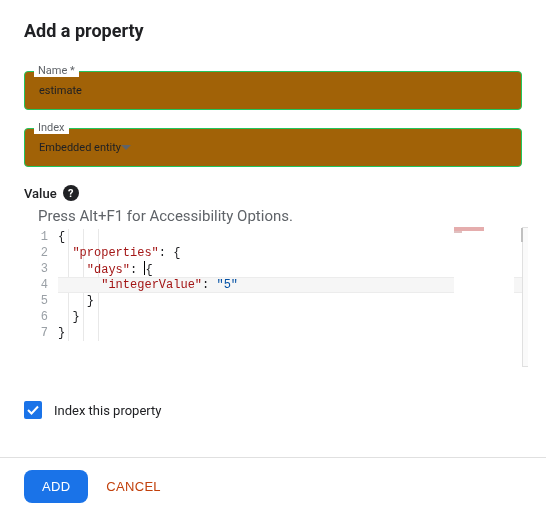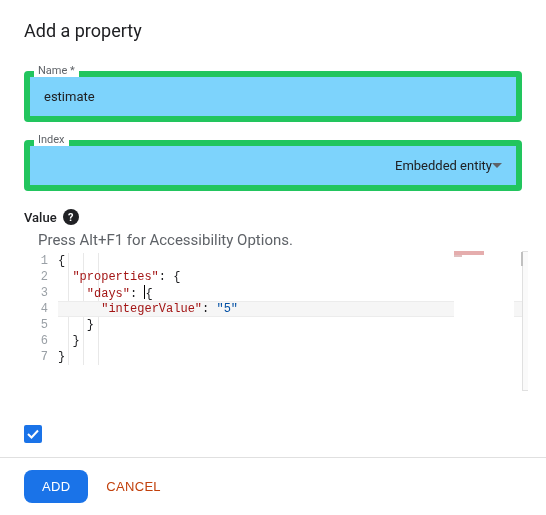--- a/index.html
+++ b/index.html
@@ -6,21 +6,21 @@
   body {
     font-family: Roboto, "Helvetica Neue", Arial, sans-serif;
     background: #fff;
     width: 546px;
     height: 515px;
     overflow: hidden;
     position: relative;
   }
   .dialog-title {
     font-size: 18px;
-    font-weight: 400;
+    font-weight: 700;
     color: #202124;
     padding: 20px 24px 18px;
   }
   .form {
     padding: 12px 24px;
   }
   .field {
     position: relative;
     margin-bottom: 18px;
   }
@@ -28,33 +28,33 @@
     position: absolute;
     top: -7px;
     left: 10px;
     background: #fff;
     padding: 0 4px;
     font-size: 11px;
     color: #5f6368;
   }
   .text-input, .select-box {
     width: 100%;
-    border: 6px solid #22c55e;
+    border: 1px solid #22c55e;
     border-radius: 4px;
     padding: 12px 14px;
-    font-size: 13px;
+    font-size: 11px;
     color: #202124;
     font-family: inherit;
     outline: none;
-    background: #7dd3fc;
+    background: #a16207;
   }
   .select-box {
     display: flex;
     align-items: center;
-    justify-content: flex-end;
+    justify-content: flex-start;
     cursor: pointer;
   }
   .dropdown-arrow {
     width: 0; height: 0;
     border-left: 5px solid transparent;
     border-right: 5px solid transparent;
     border-top: 5px solid #5f6368;
   }
   .value-label-row {
     display: flex;
@@ -264,20 +264,21 @@
       <div class="mm-scroll"></div>
     </div>
   </div>
 
   <div class="checkbox-row">
     <span class="cb">
       <svg width="14" height="14" viewBox="0 0 14 14">
           <path d="M2 7 L5.5 10.5 L12 3.5" stroke="#fff" stroke-width="2" fill="none"></path>
         </svg>
     </span>
+    <span>Index this property</span>
   </div>
 
 </div>
 
 <div class="footer">
   <button class="btn-primary">ADD</button>
   <button class="btn-text">CANCEL</button>
 </div>
 
 </body></html>

